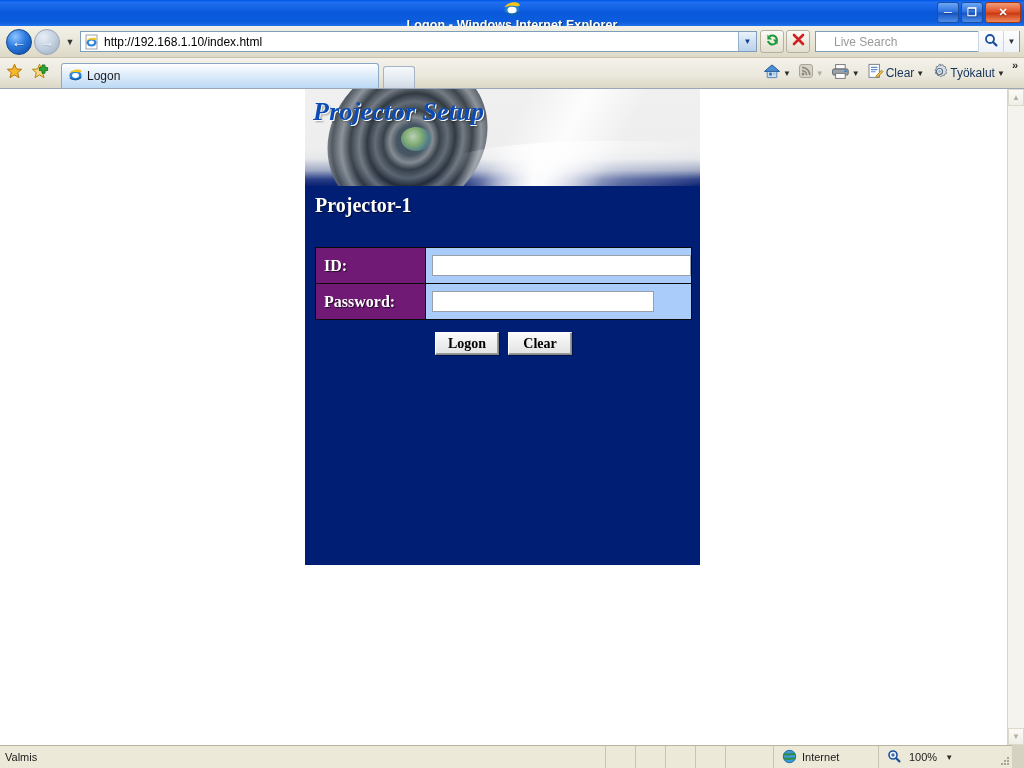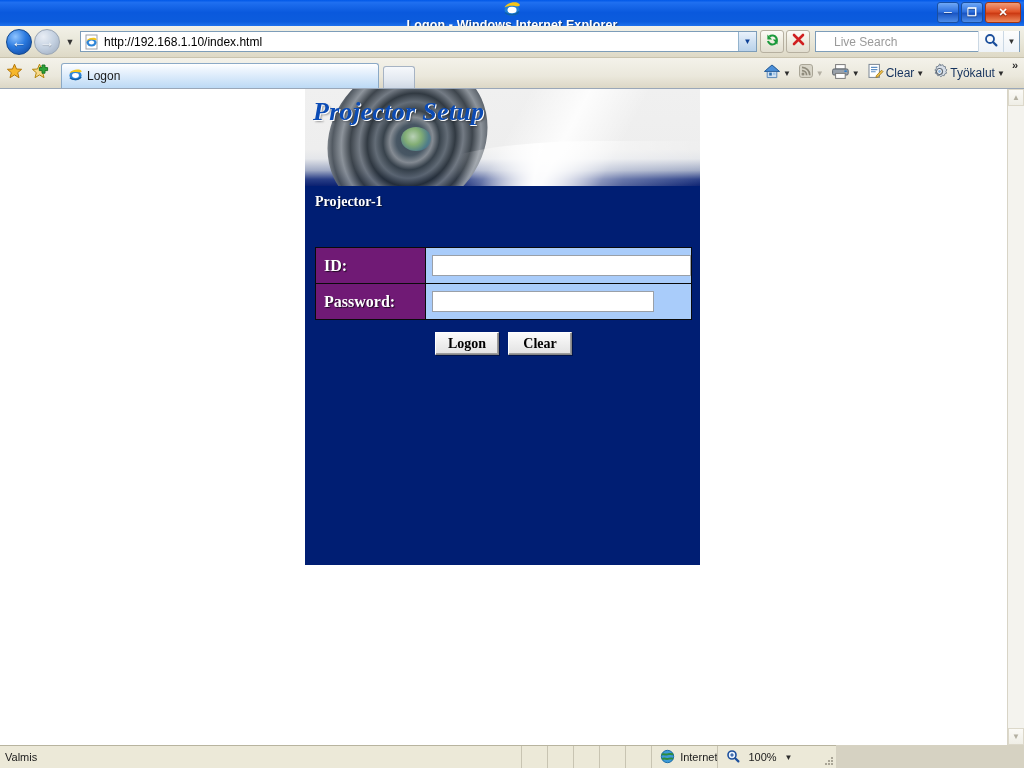--- a/index.html
+++ b/index.html
@@ -358,21 +358,21 @@
     width: 395px;
     height: 379px;
     background: #001e73;
   }
   .device-name {
     position: absolute;
     left: 10px; top: 8px;
     color: #ffffff;
     font-family: "Liberation Serif", serif;
     font-weight: bold;
-    font-size: 14px;
+    font-size: 20px;
     text-shadow: 1px 1px 1px rgba(0,0,0,.6);
     white-space: nowrap;
   }
   .login-table {
     position: absolute;
     left: 10px; top: 61px;
     width: 377px;
     border-collapse: collapse;
     border: 1px solid #000022;
   }
@@ -458,21 +458,21 @@
     font-size: 8px;
     color: #b4b0a2;
   }
   .vs-up { top: 0; }
   .vs-down { bottom: 0; }
 
   
   .statusbar {
     position: absolute;
     left: 0; bottom: 0;
-    width: 836px; height: 23px;
+    width: 1012px; height: 23px;
     background: #ece9d8;
     border-top: 1px solid #b8b49f;
     display: flex;
     align-items: center;
     box-sizing: border-box;
     font-size: 11px;
     color: #1a1a1a;
   }
   .sb-status {
     padding-left: 5px;
@@ -488,20 +488,21 @@
   }
   .sb-zone {
     flex: 1 1 auto;
     display: flex;
     align-items: center;
     gap: 5px;
     border-left: 1px solid #c8c4b2;
     height: 23px;
     padding-left: 8px;
     box-sizing: border-box;
+    margin-left: 18px;
   }
   .sb-zoom {
     width: 120px;
     display: flex;
     align-items: center;
     gap: 8px;
     border-left: 1px solid #c8c4b2;
     height: 23px;
     padding-left: 8px;
     box-sizing: border-box;

